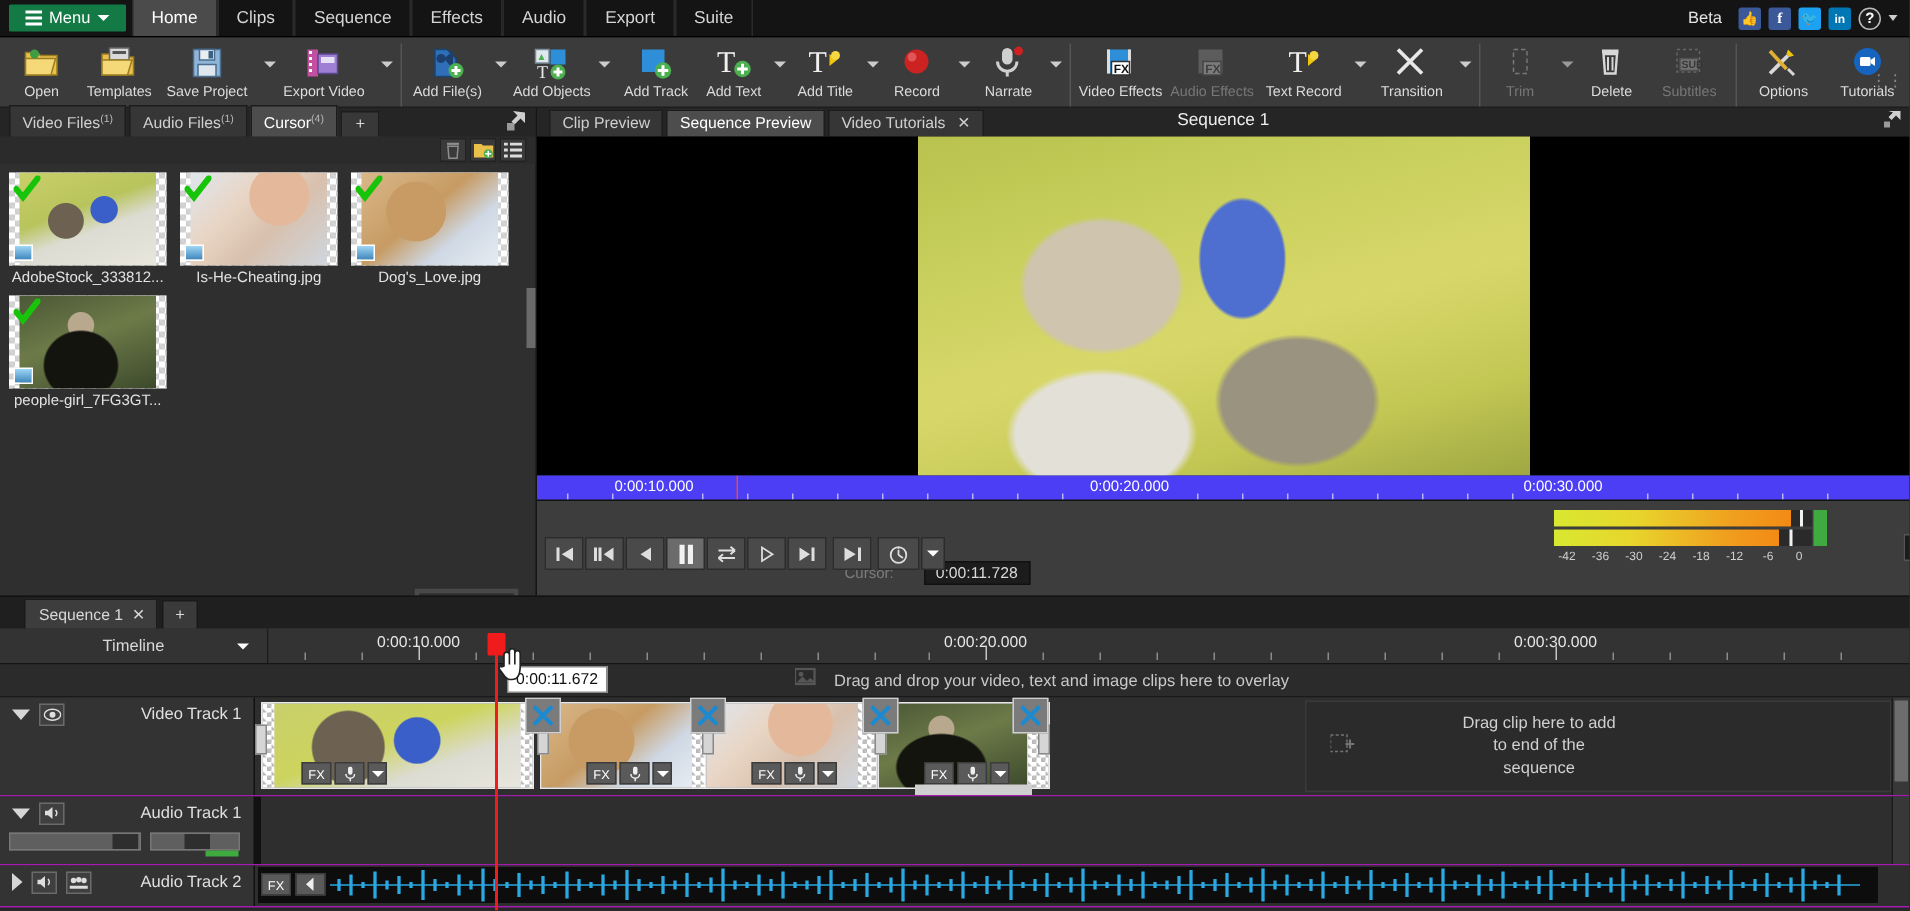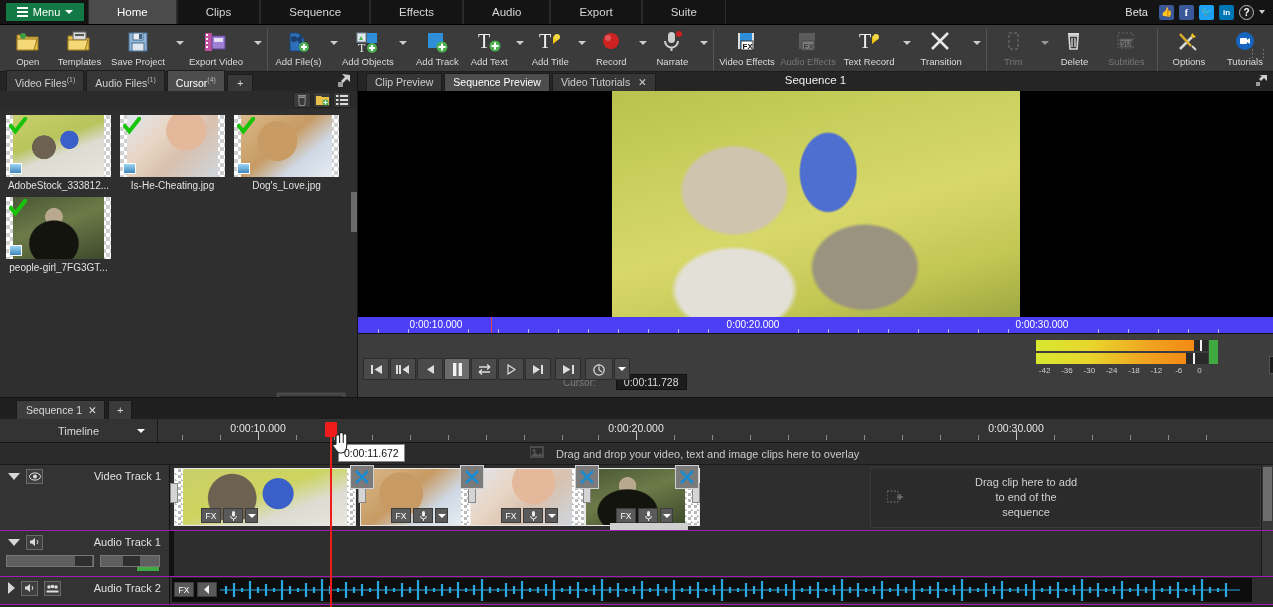--- a/index.html
+++ b/index.html
@@ -27,21 +27,21 @@
     gap: 5px; font-size: 11px; color: #fff; border-radius: 1px;
     cursor: pointer;
   }
   .hamburger { display: inline-flex; flex-direction: column; gap: 2px; }
   .hamburger i { display: block; width: 11px; height: 2px; background: #fff; }
   .caret-down {
     width: 0; height: 0; border-left: 4px solid transparent;
     border-right: 4px solid transparent; border-top: 4px solid #fff;
   }
   .mtab {
-    display: flex; align-items: center; padding: 0 28px;
+    display: flex; align-items: center; padding: 0 12px;
     font-size: 11.5px; color: #d5d5d5; cursor: pointer;
     border-left: 1px solid #2a2a2a; border-right: 1px solid #2a2a2a;
   }
   .mtab.active { background: #4b4b4b; color: #fff; }
   .menubar-right {
     margin-left: auto; display: flex; align-items: center;
     gap: 5px; padding-right: 8px;
   }
   .beta-label { font-size: 11px; color: #e4e4e4; margin-right: 6px; }
   .sic { width: 15px; height: 15px; border-radius: 2px; display: inline-flex;
@@ -176,21 +176,21 @@
     background: #262626; border-top: 1px solid #131313; }
   .seq-tabs { height: 21px; background: #1f1f1f; display: flex;
     align-items: flex-end; padding-left: 16px; }
   .seq-tab { background: #3d3d3d; border: 1px solid #1a1a1a; border-bottom: none;
     font-size: 10.5px; padding: 3px 7px 3px 9px; display: flex; gap: 6px;
     align-items: center; cursor: pointer; }
   .seq-plus { background: #3a3a3a; border: 1px solid #1a1a1a; border-bottom: none;
     padding: 3px 8px; font-size: 11px; margin-left: 3px; cursor: pointer; }
   .tl-head { height: 24px; display: flex; align-items: center;
     border-bottom: 1px solid #151515; background: #333; }
-  .tl-mode { width: 158px; height: 100%; display: flex; align-items: center;
+  .tl-mode { width: 179px; height: 100%; display: flex; align-items: center;
     justify-content: center; position: relative; font-size: 11px; cursor: pointer;
     border-right: 1px solid #1b1b1b; }
   .tl-mode .caret-down { position: absolute; right: 12px; }
   .tl-ruler { flex: 1; height: 100%; position: relative; background: #333;
     overflow: hidden; }
   .tl-ruler .lbl { position: absolute; top: 3px; font-size: 10.5px; color: #e6e6e6;
     transform: translateX(-50%); }
   .tl-ruler .tk { position: absolute; bottom: 2px; width: 1px; height: 5px;
     background: #8b8b8b; }
   .tl-ruler .tk.big { height: 9px; background: #c6c6c6; }

